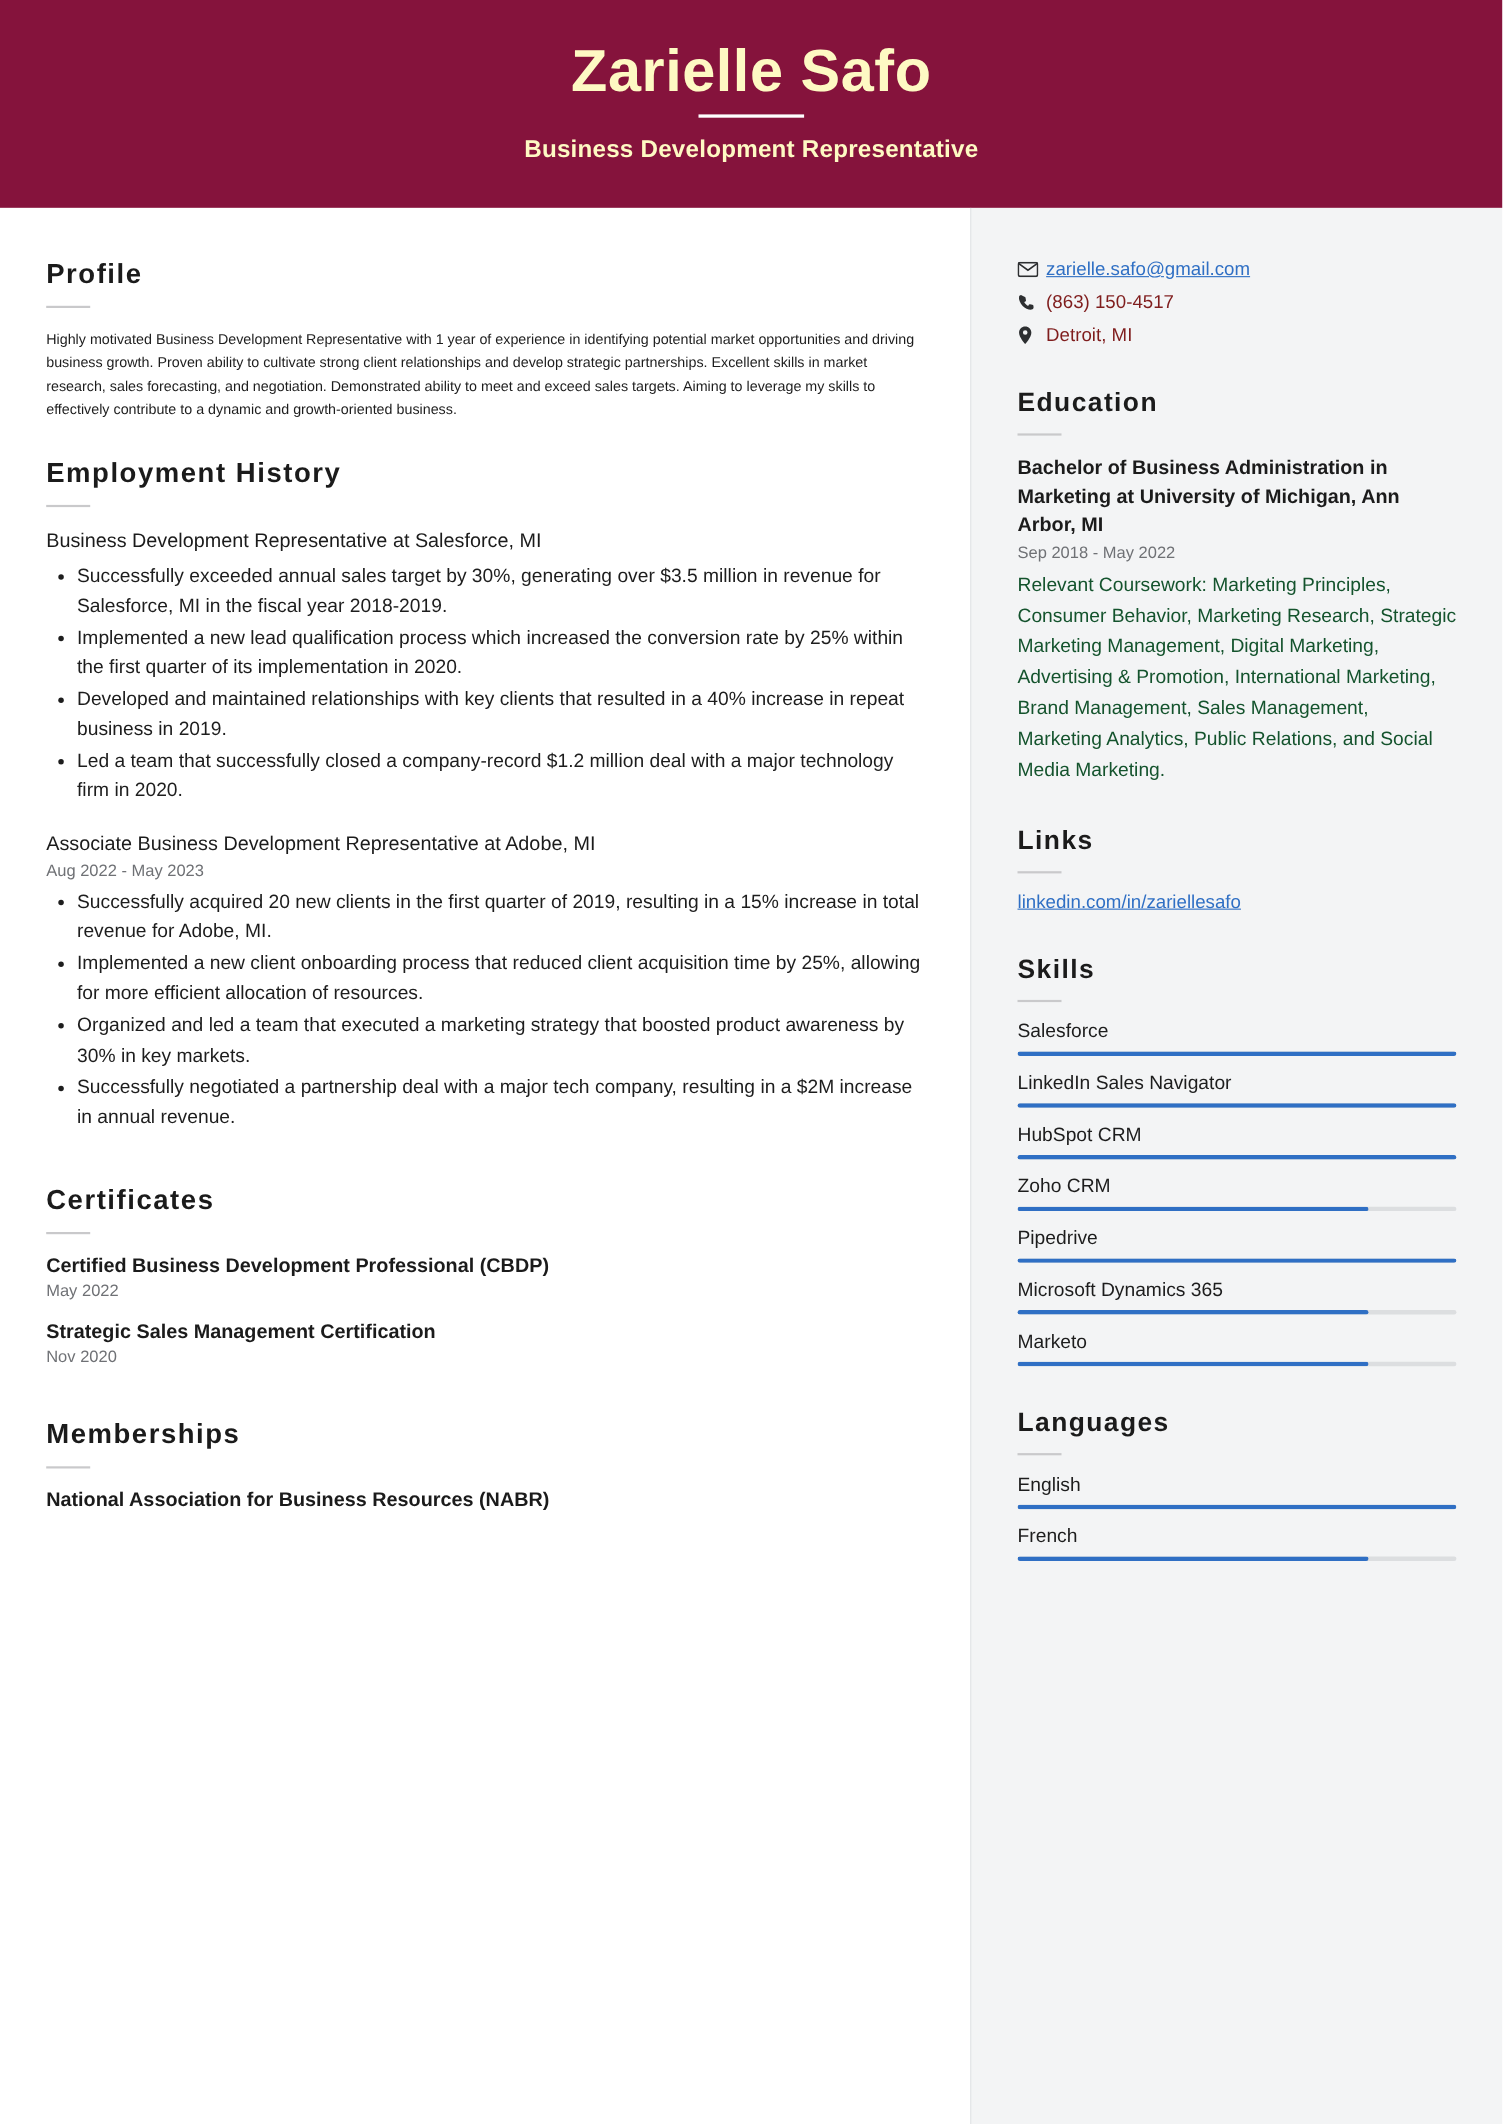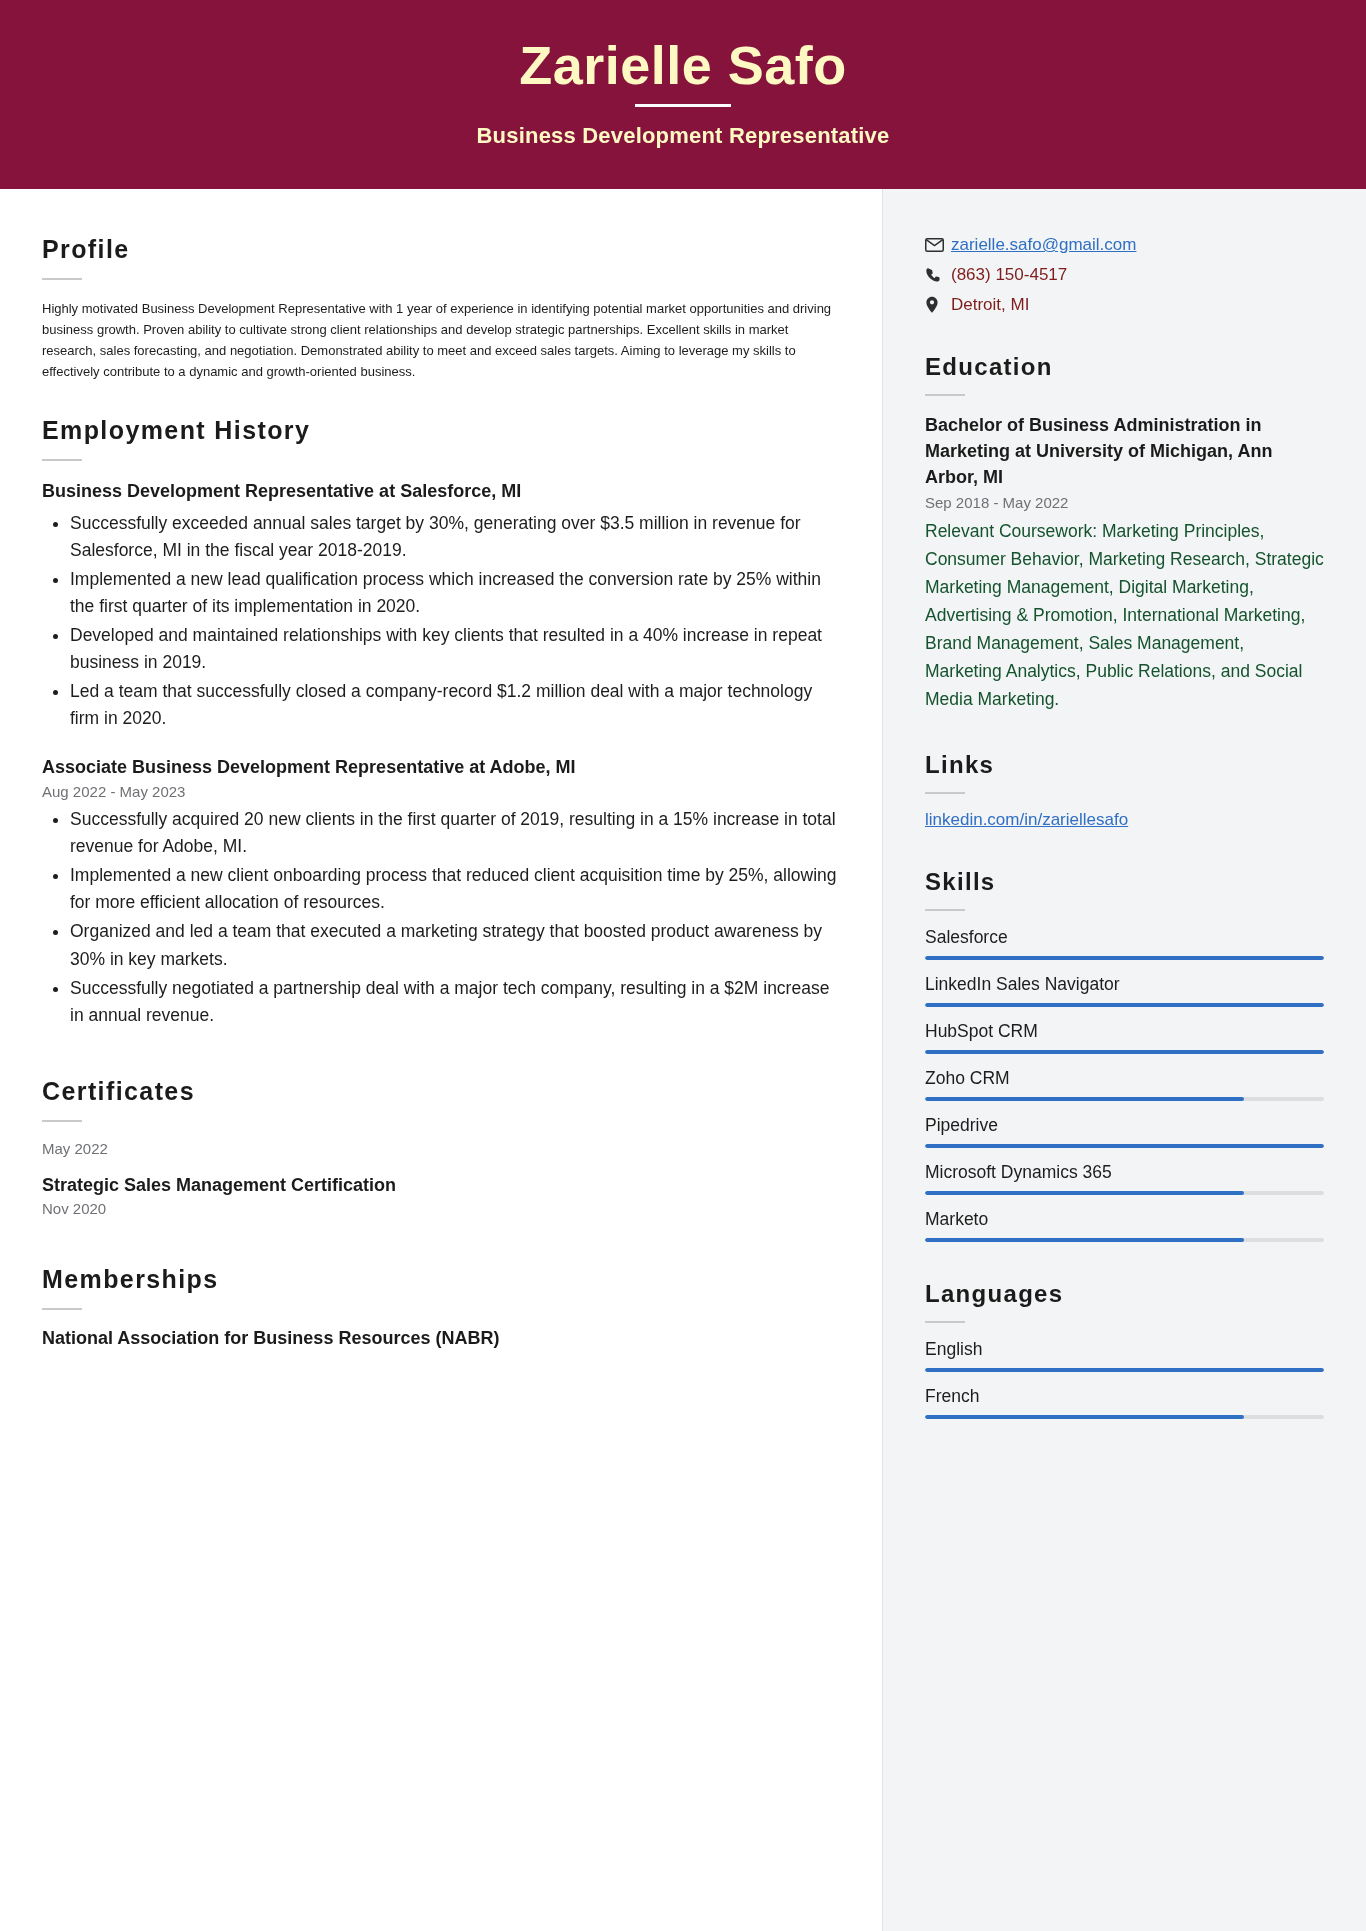--- a/index.html
+++ b/index.html
@@ -87,21 +87,21 @@
     font-size: 13px;
     line-height: 1.62;
     color: #1d1d1d;
     margin: 0;
   }
 
   
   .job { margin-bottom: 22px; }
   .job-title {
     font-size: 18px;
-    font-weight: bold;
+    font-weight: normal;
     color: #1b1b1b;
     margin: 0 0 4px 0;
     line-height: 1.35;
   }
   .job-date {
     font-size: 15px;
     color: #6f7175;
     margin: 0 0 6px 0;
   }
   ul.bullets {
@@ -254,20 +254,21 @@
             <li>Successfully negotiated a partnership deal with a major tech company, resulting in a $2M increase in annual revenue.</li>
           </ul>
         </div>
       </div>
 
       <div class="section" style="margin-top:48px;">
         <div class="sec-title">Certificates</div>
         <div class="sec-rule"></div>
 
         <div class="cert">
+          <div class="cert-title">Certified Business Development Professional (CBDP)</div>
           <div class="cert-date">May 2022</div>
         </div>
 
         <div class="cert">
           <div class="cert-title">Strategic Sales Management Certification</div>
           <div class="cert-date">Nov 2020</div>
         </div>
       </div>
 
       <div class="section" style="margin-top:48px;">

